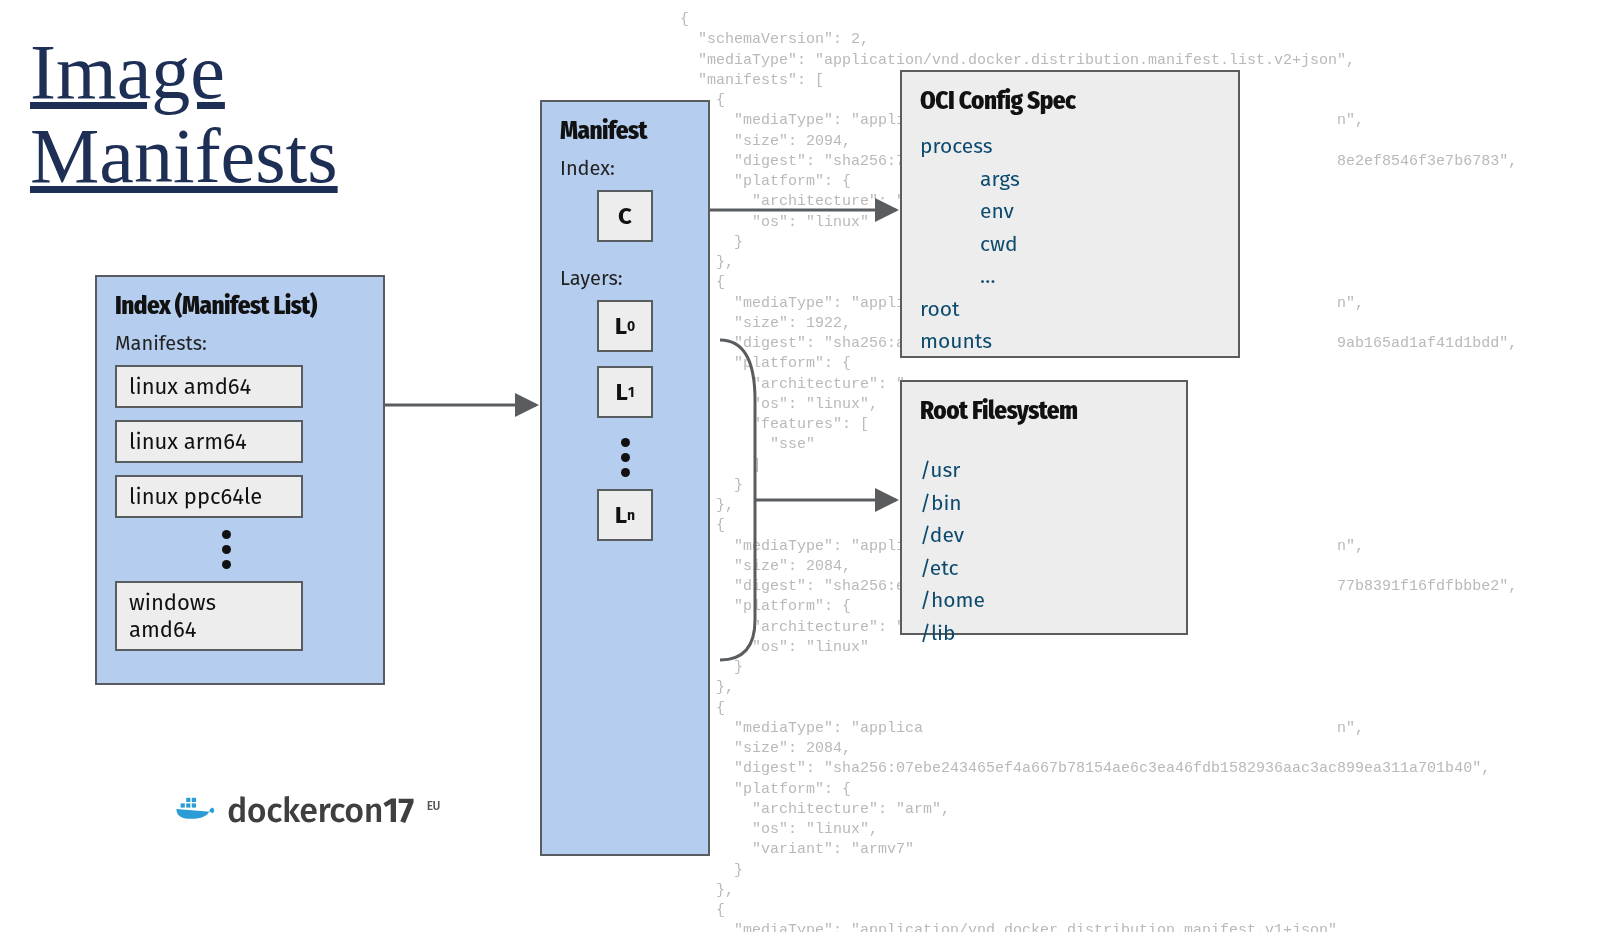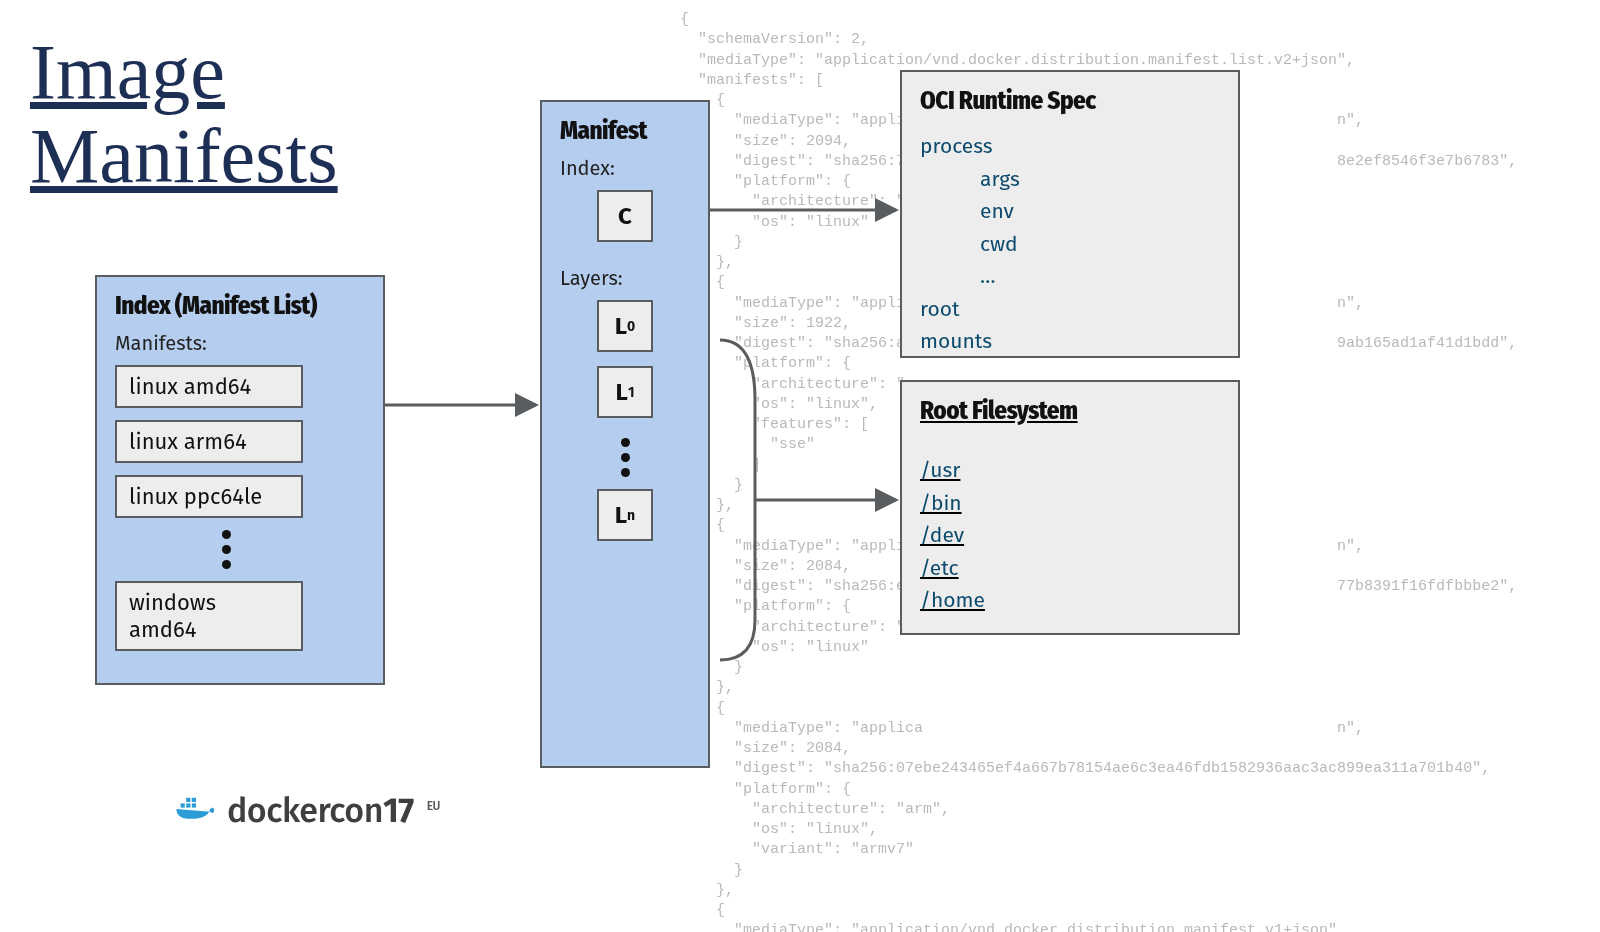--- a/index.html
+++ b/index.html
@@ -187,60 +187,61 @@
   <div class="chip">linux arm64</div>
   <div class="chip">linux ppc64le</div>
   <div class="vdots" style="width:222px;">
       <span></span>
       <span></span>
       <span></span>
     </div>
   <div class="chip">windows amd64</div>
 </div>
 
-<div class="box box-blue" style="left:540px; top:100px; width:170px; height:668px;">
+<div class="box box-blue" style="left:540px; top:100px; width:170px; height:756px;">
   <div class="box-title">Manifest</div>
   <div class="box-sub">Index:</div>
   <div style="display:flex; justify-content:center;">
     <div class="sqchip">C</div>
   </div>
   <div class="box-sub" style="margin-top:10px;">Layers:</div>
   <div style="display:flex; flex-direction:column; align-items:center;">
     <div class="sqchip">L<sub>0</sub></div>
     <div class="sqchip">L<sub>1</sub></div>
     <div class="vdots">
         <span></span>
         <span></span>
         <span></span>
       </div>
     <div class="sqchip">L<sub>n</sub></div>
   </div>
 </div>
 
 <div class="box box-grey" style="left:900px; top:70px; width:340px; height:288px;">
-  <div class="box-title">OCI Runtime Spec</div>
+  <div class="box-title">OCI Config Spec</div>
   <div class="spec-list" style="margin-top:14px;">
     <div class="indent0">process</div>
     <div class="indent1">args</div>
     <div class="indent1">env</div>
     <div class="indent1">cwd</div>
     <div class="indent1">…</div>
     <div class="indent0">root</div>
     <div class="indent0">mounts</div>
   </div>
 </div>
 
-<div class="box box-grey" style="left:900px; top:380px; width:340px; height:255px;text-decoration:underline;">
+<div class="box box-grey" style="left:900px; top:380px; width:288px; height:255px;">
   <div class="box-title">Root Filesystem</div>
   <div class="spec-list" style="margin-top:28px;">
     <div>/usr</div>
     <div>/bin</div>
     <div>/dev</div>
     <div>/etc</div>
     <div>/home</div>
+    <div>/lib</div>
   </div>
 </div>
 
 <svg class="arrows">
   <defs>
     <marker id="arrowhead" markerWidth="8" markerHeight="8" refX="7" refY="4" orient="auto">
       <path d="M0,0 L8,4 L0,8 Z" fill="#5a5d5f"></path>
     </marker>
   </defs>
 

